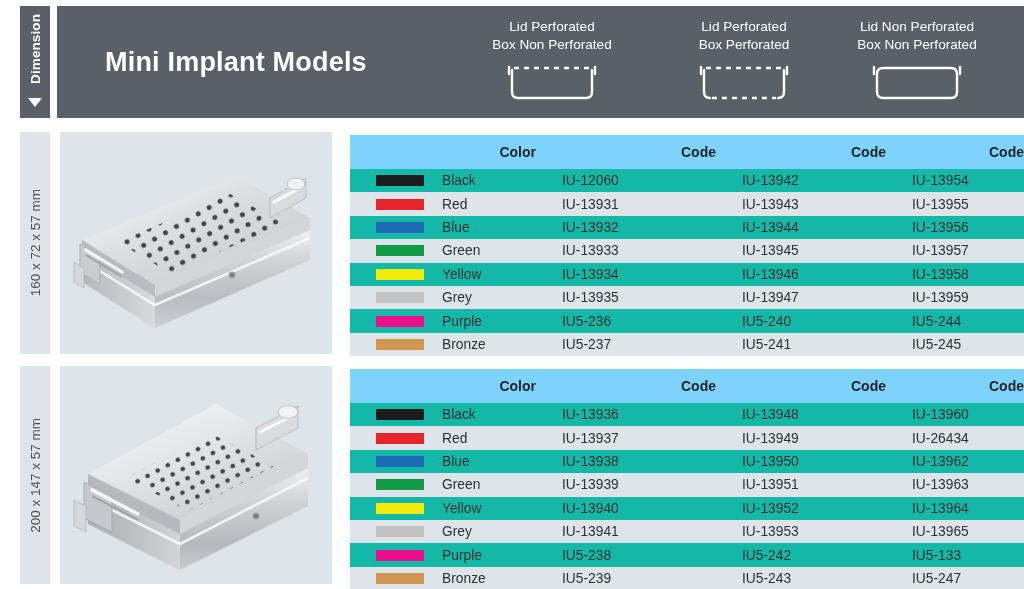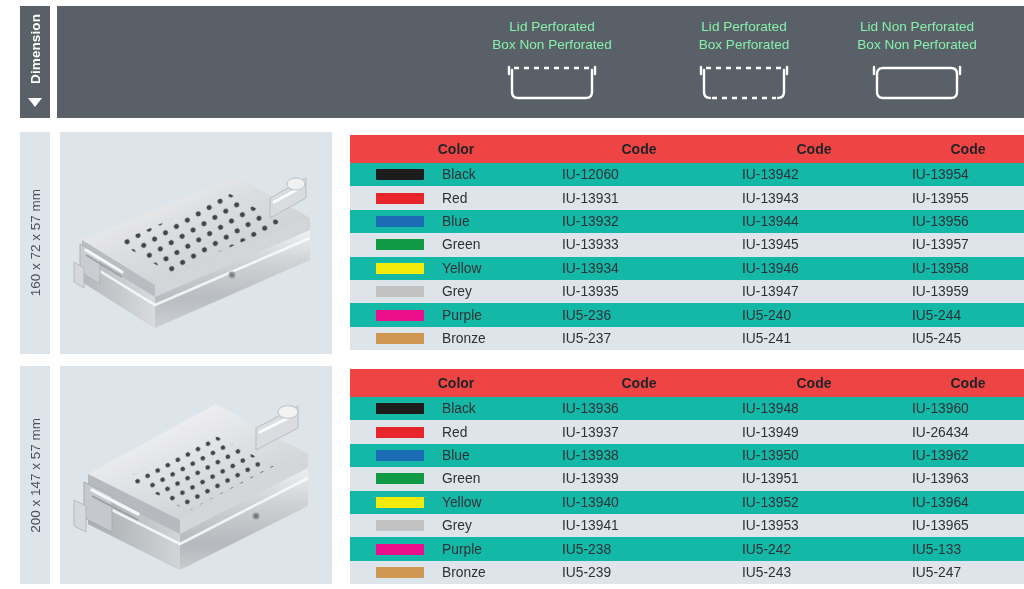--- a/index.html
+++ b/index.html
@@ -74,21 +74,21 @@
 
   .hdr-col {
     position: absolute;
     top: 12px;
     width: 190px;
     display: flex;
     flex-direction: column;
     align-items: center;
   }
   .hdr-col .hdr-text {
-    color: #86efac;
+    color: #ffffff;
     font-size: 13.6px;
     line-height: 18px;
     text-align: center;
     white-space: nowrap;
   }
   .hdr-col .box-icon {
     margin-top: 8px;
   }
 
   
@@ -127,25 +127,25 @@
     table-layout: fixed;
     font-size: 13.8px;
     color: #2d3136;
   }
   .tbl col.c-color  { width: 186px; }
   .tbl col.c-code   { width: 180px; }
   .tbl col.c-code2  { width: 170px; }
   .tbl col.c-code3  { width: 138px; }
 
   .tbl thead th {
-    background: #ef4444;
-    height: 28px;
+    background: #7dd3fc;
+    height: 34px;
     font-size: 14px;
     font-weight: bold;
-    text-align: center;
+    text-align: right;
     padding: 0 0 0 26px;
     color: #1f2327;
     border: none;
   }
   .tbl tbody td {
     height: 23.4px;
     padding: 0 0 0 26px;
     border: none;
     vertical-align: middle;
     white-space: nowrap;
@@ -173,20 +173,21 @@
 <body>
 
 <div id="header-band">
 
   <div id="dimension-tab">
     <span class="vert-label">Dimension</span>
     <span class="tri"></span>
   </div>
 
   <div id="header-main">
+    <div id="header-title">Mini Implant Models</div>
 
     <div class="hdr-col" style="left:400px;">
       <div class="hdr-text">Lid Perforated</div>
       <div class="hdr-text">Box Non Perforated</div>
       <div class="box-icon">
         <svg width="100" height="40" viewBox="0 0 100 40">
           <path d="M10 8 L10 30 Q10 36 16 36 L84 36 Q90 36 90 30 L90 8" fill="none" stroke="#ffffff" stroke-width="2.4" stroke-linecap="round"></path>
           <path d="M7 5 L7 12 M93 5 L93 12" fill="none" stroke="#ffffff" stroke-width="2.4" stroke-linecap="round"></path>
           <path d="M12 6 L88 6" fill="none" stroke="#ffffff" stroke-width="2.6" stroke-linecap="butt" stroke-dasharray="5 5"></path>
         </svg>

